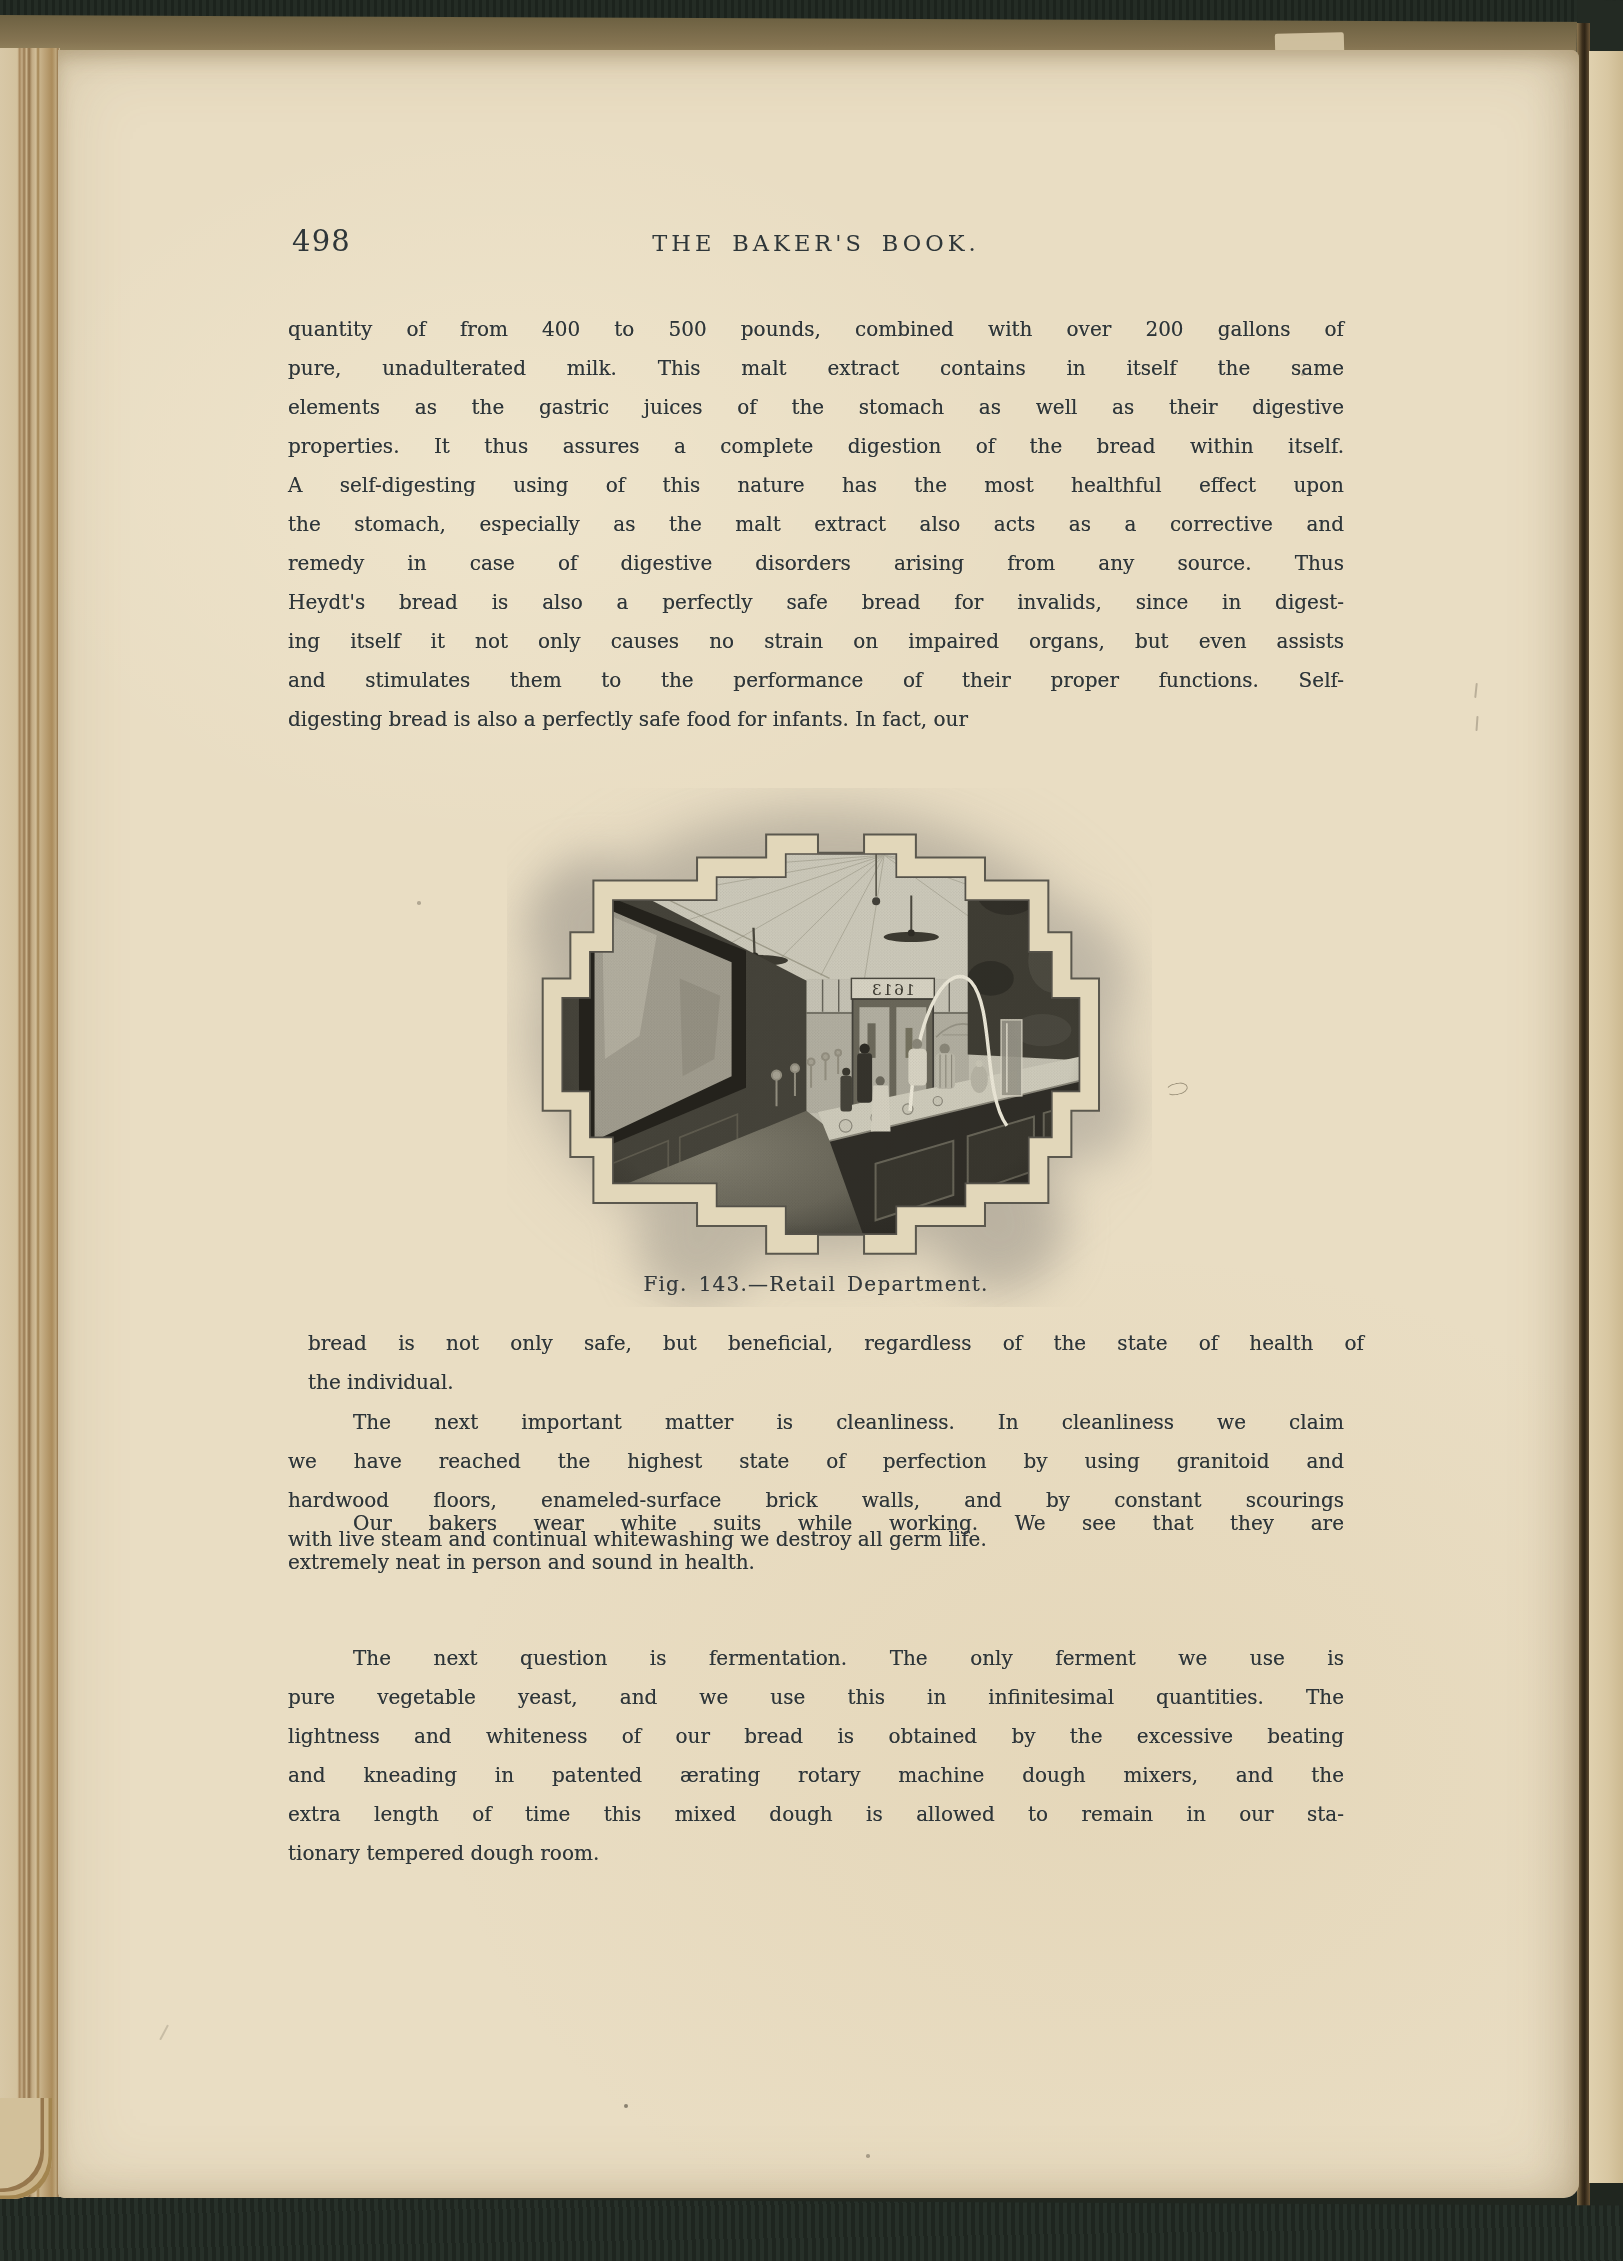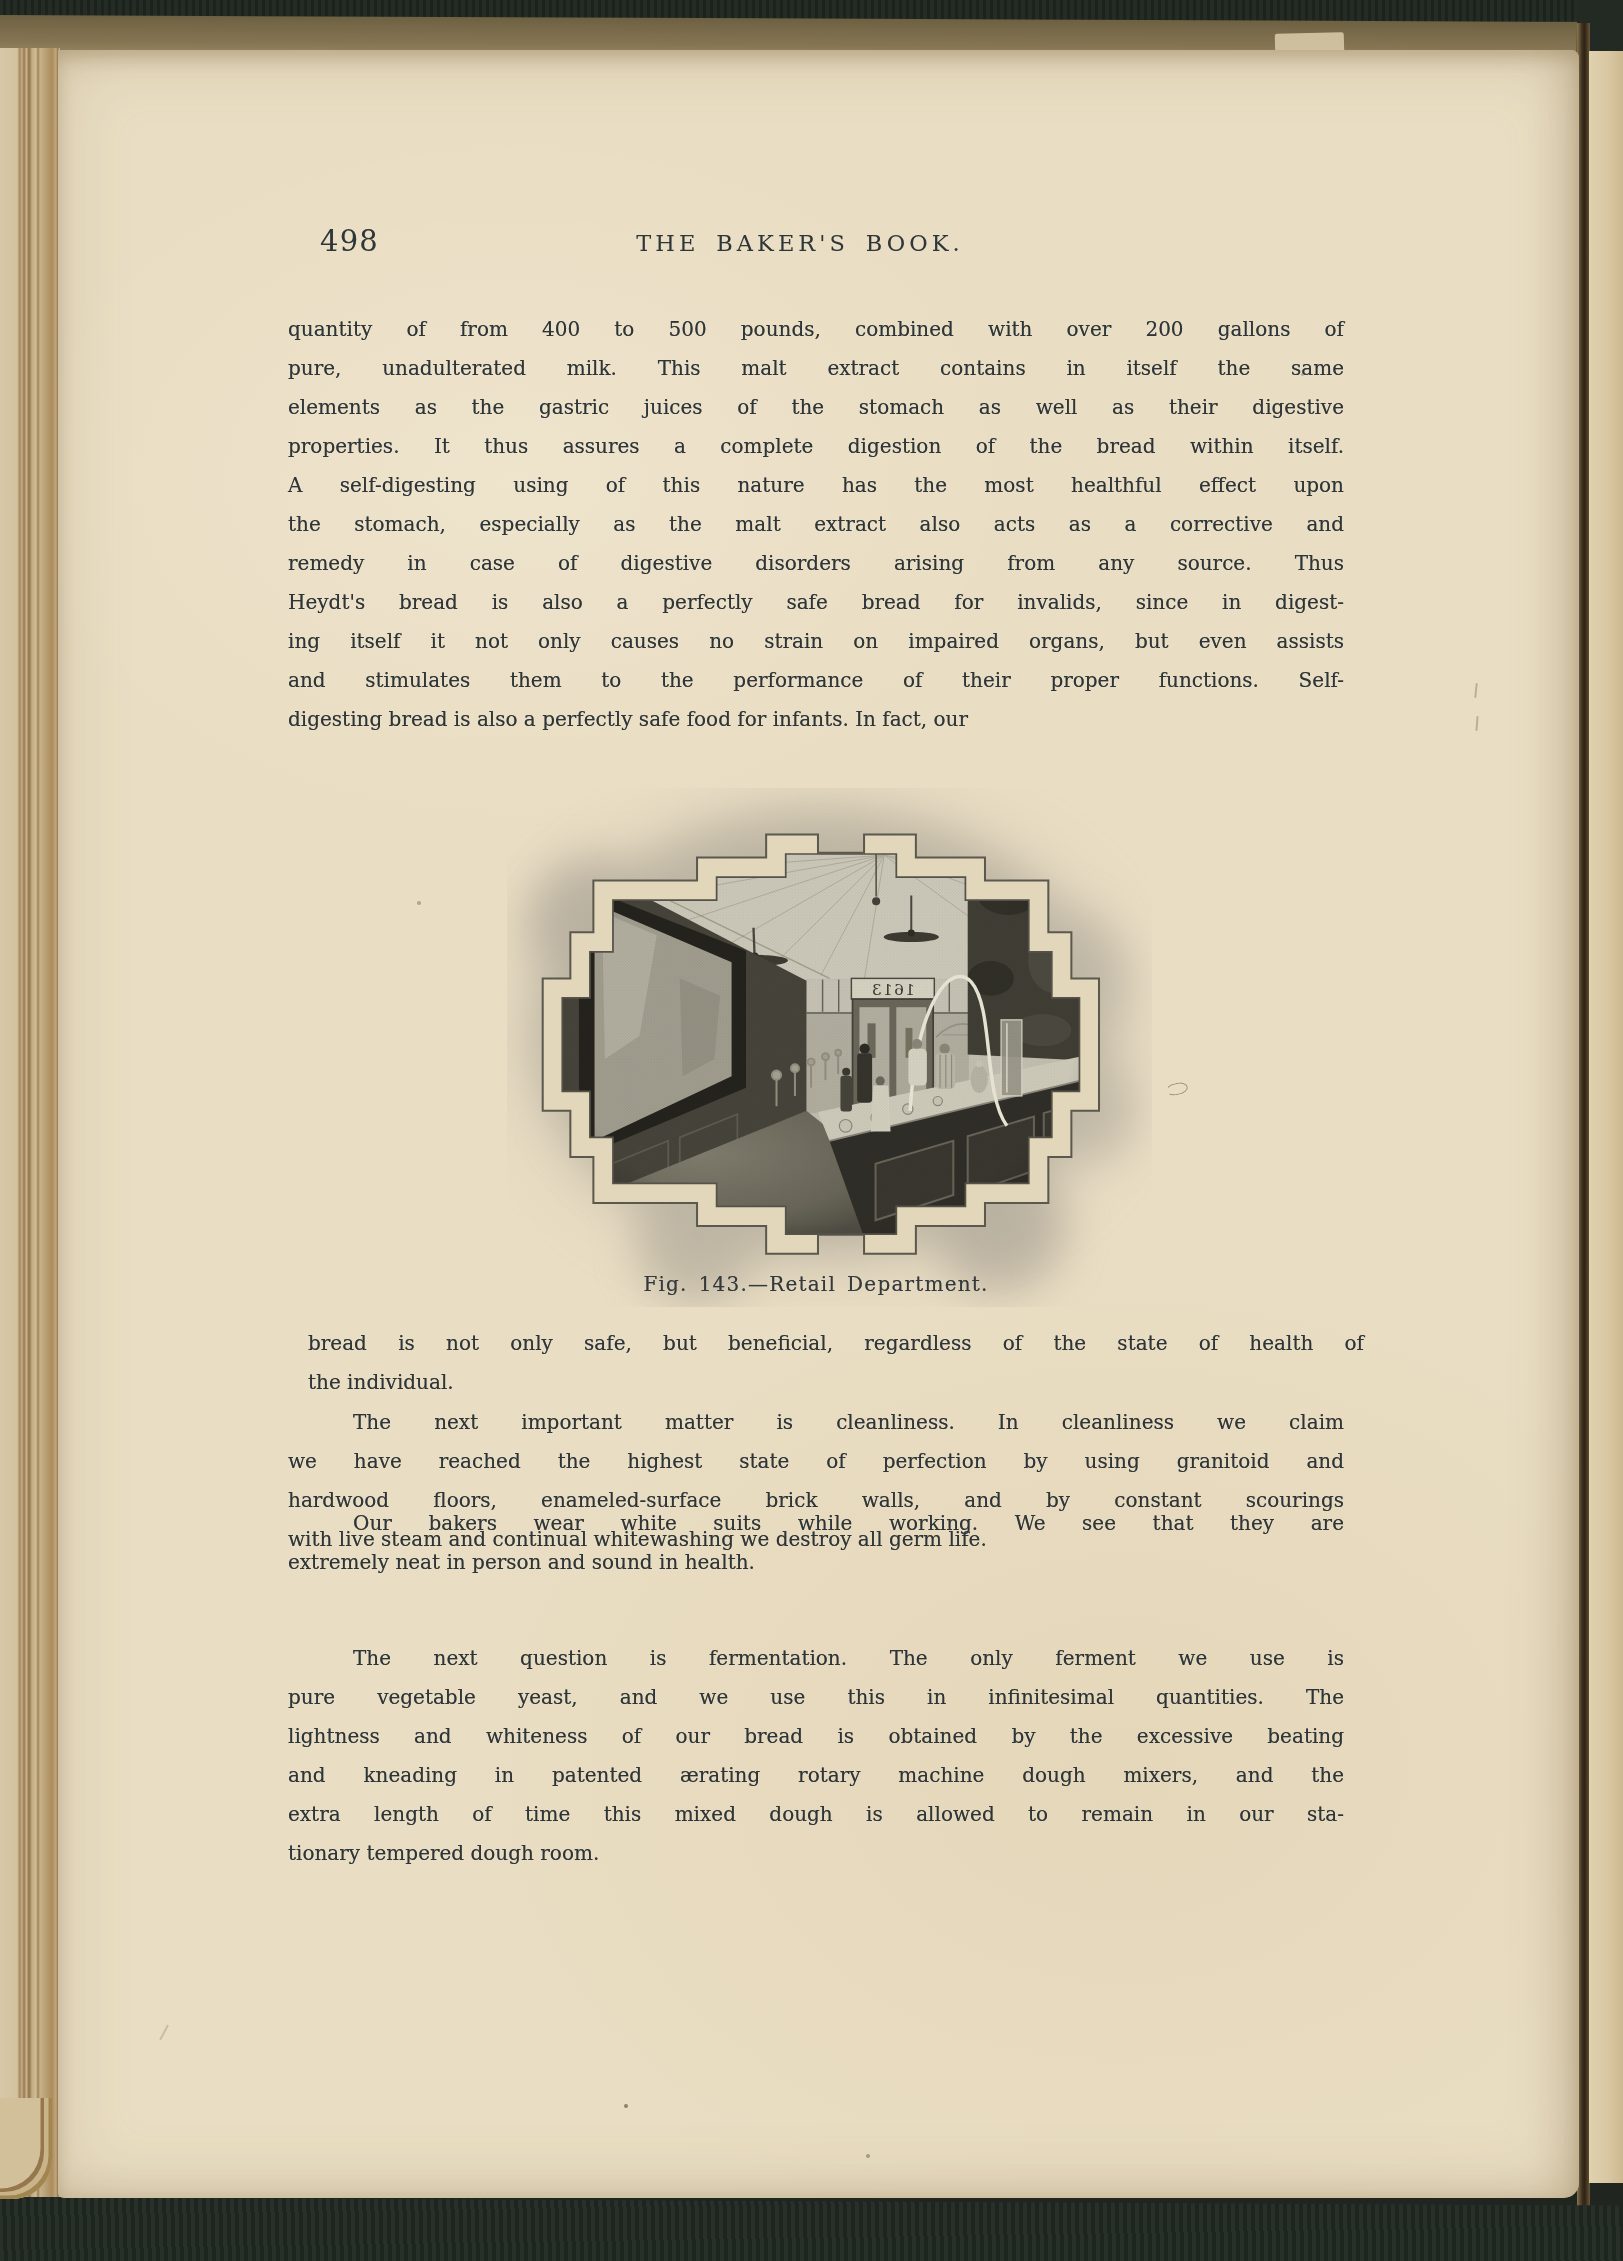--- a/index.html
+++ b/index.html
@@ -69,24 +69,24 @@
       radial-gradient(922px 692px at 70% 80%, rgba(190,160,100,.10), rgba(0,0,0,0) 75%),
       #e9ddc3;
     border-bottom-right-radius:15px;border-bottom-left-radius:5.8px;
     border-top-right-radius:8px;
     box-shadow:inset 0 0 75px rgba(125,98,52,.20), inset -17.3px 0 35px rgba(110,85,45,.18),
                inset 0 8px 14.4px rgba(110,85,45,.22);
   }
   .header-row{position:absolute;left:0;top:0;width:1624px;height:0;}
   .page-number{
     position:absolute;left:292px;top:224px;
-    font-size:29px;color:#2e3639;letter-spacing:1.2px;margin-left:28px;
+    font-size:29px;color:#2e3639;letter-spacing:1.2px;
   }
   .running-header{
-    position:absolute;left:272px;top:230px;width:1056px;text-align:center;
+    position:absolute;left:288px;top:230px;width:1056px;text-align:center;
     font-size:22.5px;color:#2e3639;letter-spacing:4px;word-spacing:5.8px;
   }
   
   .para{position:absolute;left:288px;width:1056px;color:#2d3539;}
   .line{
     font-size:20px;line-height:39px;height:39px;white-space:normal;
     text-align:justify;text-align-last:justify;
     text-shadow:0 0 0.6px rgba(45,53,57,.55);
   }
   .line.last{text-align-last:left;}

